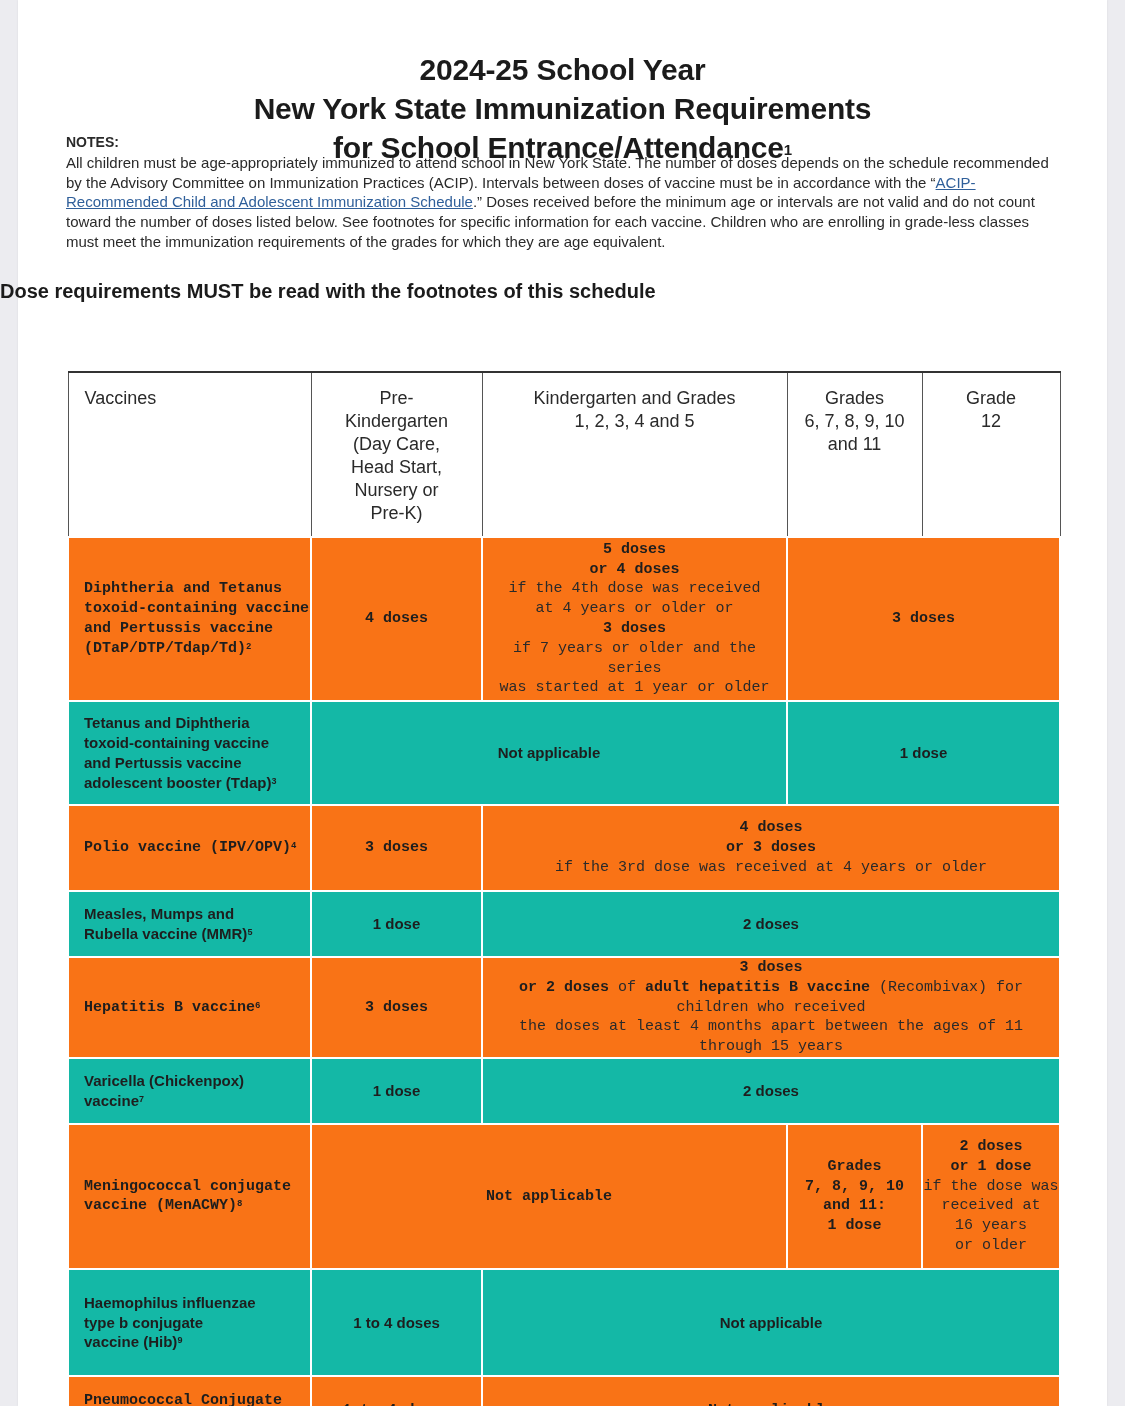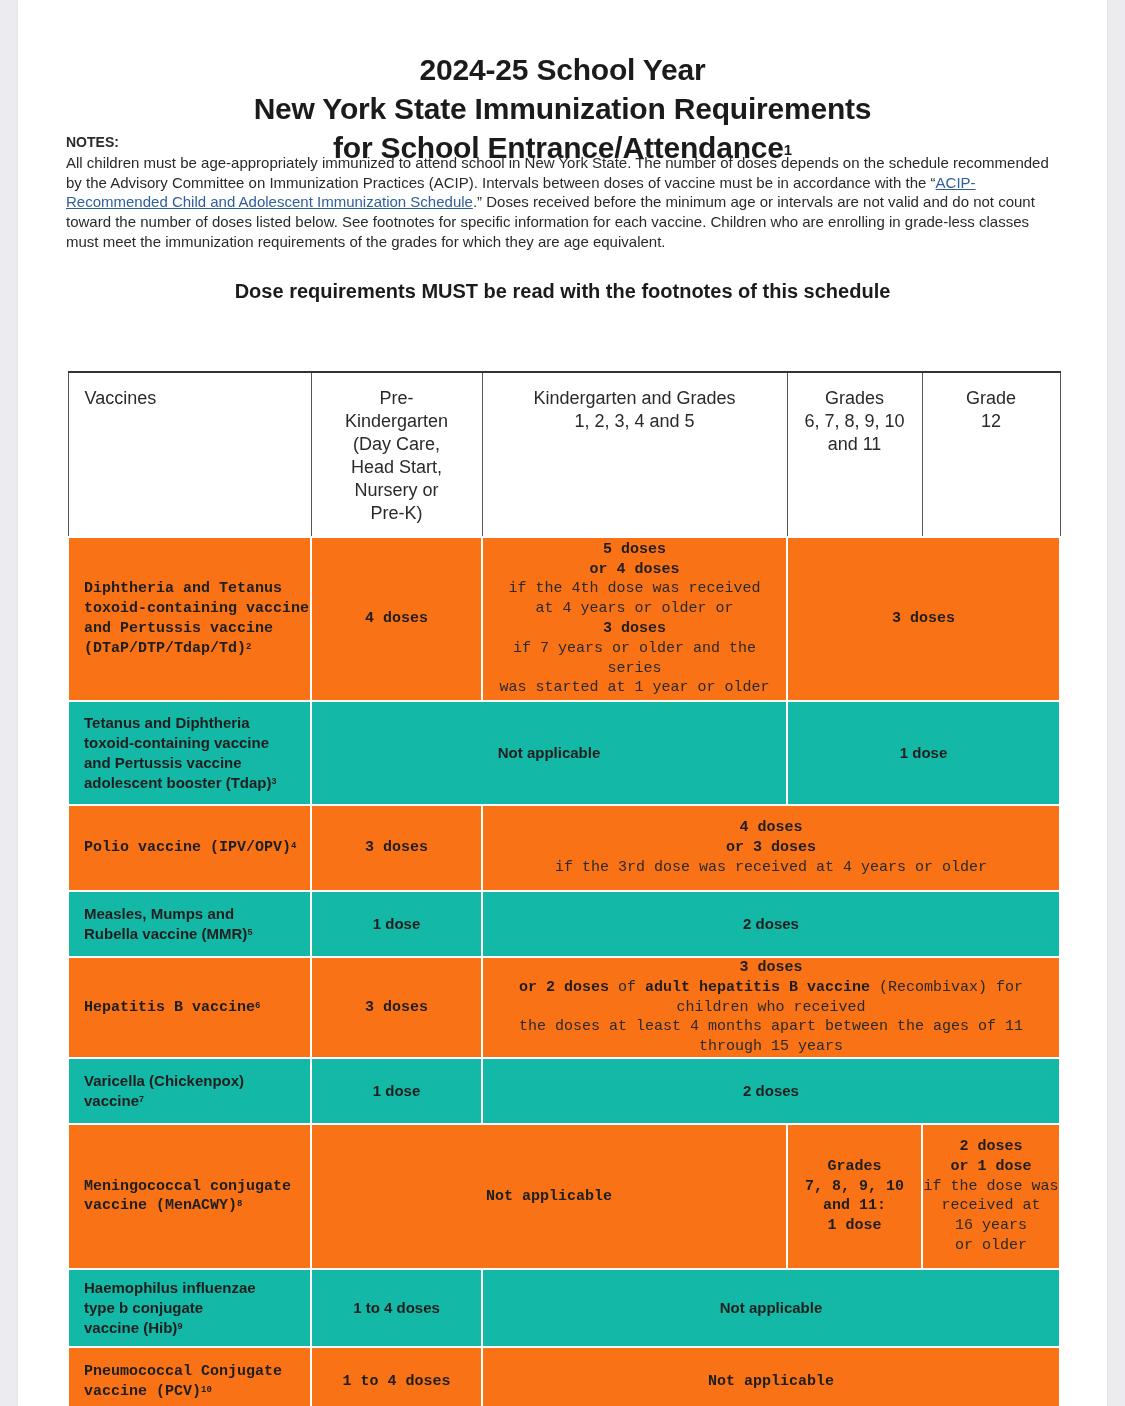--- a/index.html
+++ b/index.html
@@ -22,21 +22,21 @@
   }
   .title .line { display: block; }
   .title sup { font-size: 15px; vertical-align: top; position: relative; top: 2px; }
   .notes {
     position: absolute; left: 66px; top: 133px; width: 990px;
     font-size: 15px; line-height: 19.8px; color: #2a2a2a;
   }
   .notes-heading { font-weight: bold; display: block; font-size: 14px; }
   .notes a { color: #2f5f9a; text-decoration: underline; }
   .dose-note {
-    position: absolute; left: 0; top: 280px; width: 1125px; text-align: center;
+    position: absolute; left: 0; top: 280px; width: 1125px; text-align: left;
     font-weight: bold; font-size: 20px; color: #1b1b1b;
   }
   .tbl {
     position: absolute; left: 67px; top: 371px; width: 992px;
     border-collapse: collapse; table-layout: fixed;
   }
   .tbl td, .tbl th { padding: 0; }
   .tbl thead th {
     background: #ffffff; border: 1.5px solid #555; font-weight: normal;
     font-size: 18px; line-height: 23px; color: #2a2a2a; vertical-align: top;
@@ -196,21 +196,21 @@
       <td>
         <span class="block bold">2 doses</span>
         <span class="block bold">or 1 dose</span>
         <span class="block">if the dose was</span>
         <span class="block">received at</span>
         <span class="block">16 years</span>
         <span class="block">or older</span>
       </td>
     </tr>
 
-    <tr class="dark" style="height:78px">
+    <tr class="dark" style="height:107px">
       <td class="vac">
         <span class="block">Haemophilus influenzae</span>
         <span class="block">type b conjugate</span>
         <span class="block"><span>vaccine (Hib)</span><sup>9</sup></span>
       </td>
       <td class="b">1 to 4 doses</td>
       <td class="b" colspan="3">Not applicable</td>
     </tr>
 
     <tr class="light" style="height:70px">

